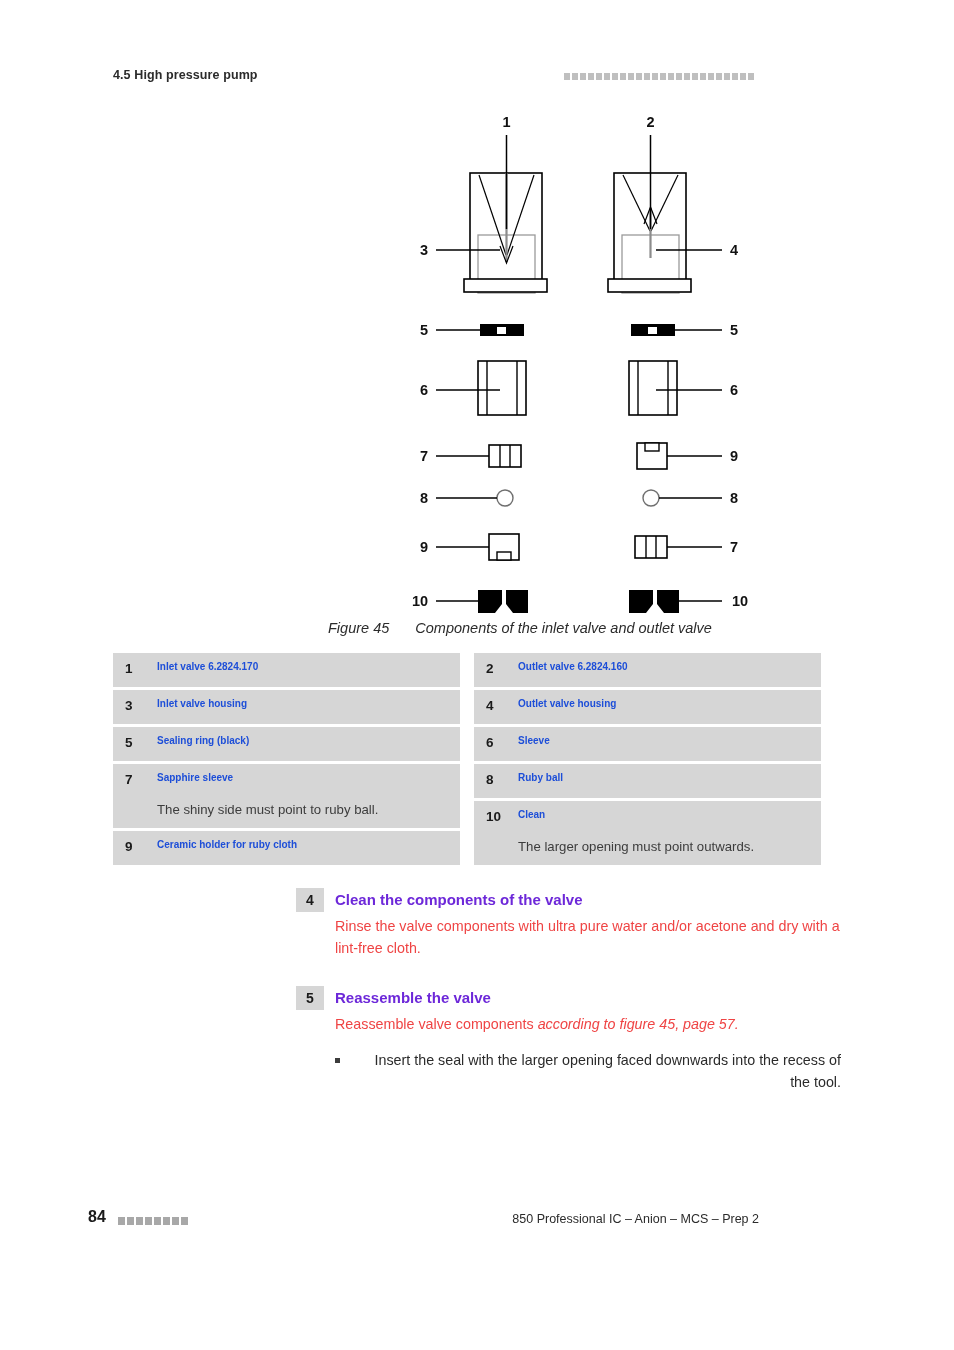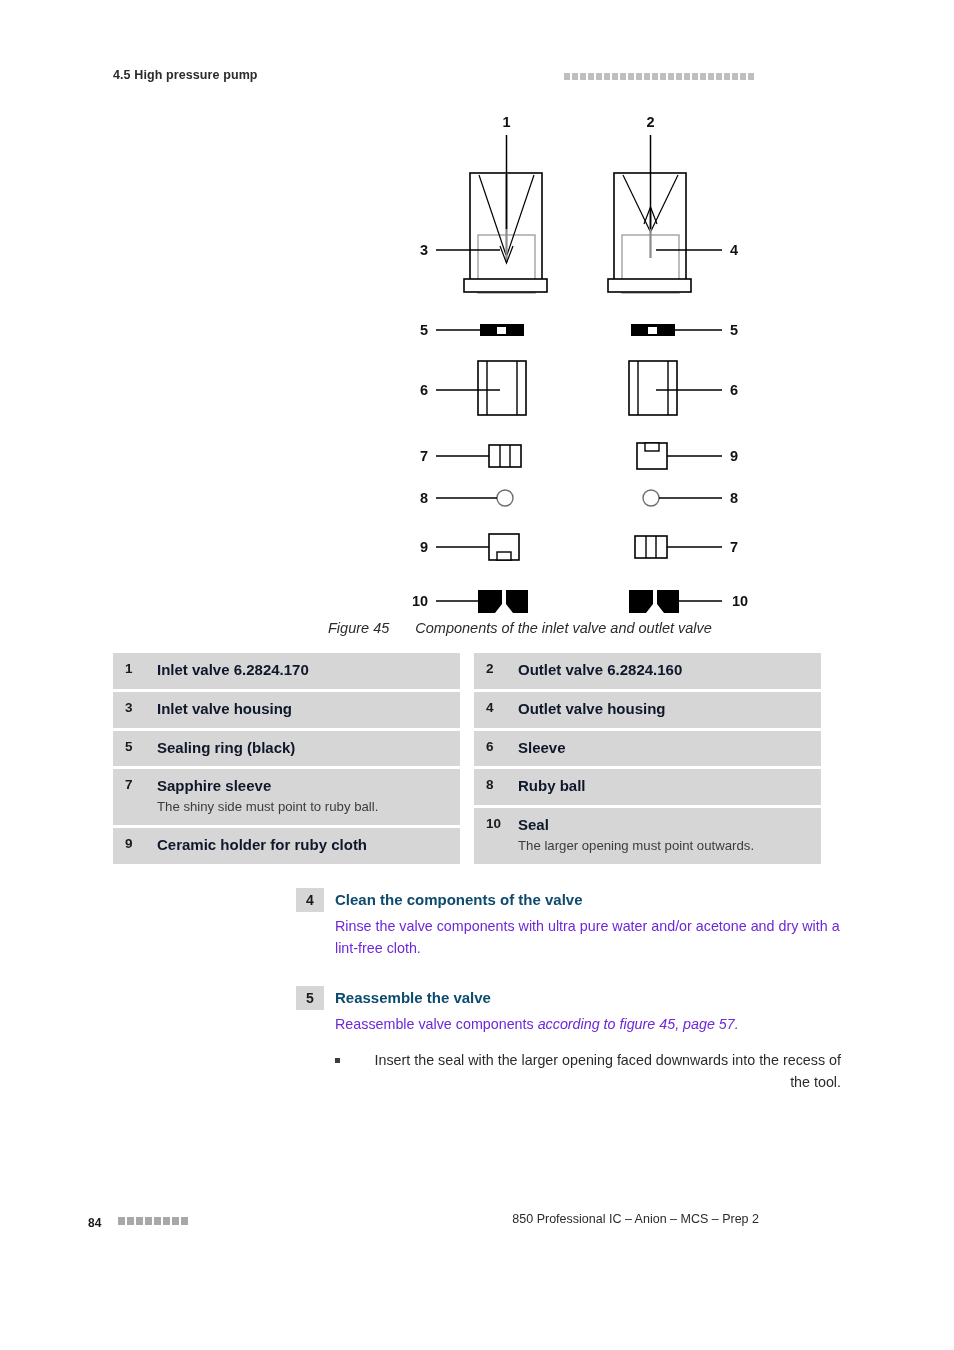--- a/index.html
+++ b/index.html
@@ -98,31 +98,31 @@
   .legend-num {
     font-size: 13.5px;
     font-weight: bold;
     color: #1a1a1a;
     width: 32px;
     flex: 0 0 32px;
     line-height: 1.25;
   }
   .legend-body { flex: 1; }
   .legend-label {
-    font-size: 15px;
-    font-weight: bold;
-    color: #0f172a;
+    font-size: 10px;
+    font-weight: bold;
+    color: #1d4ed8;
     line-height: 1.25;
   }
   .legend-sub {
     font-size: 13.2px;
     font-weight: normal;
     color: #3c3c3c;
     line-height: 1.35;
-    margin-top: 2px;
+    margin-top: 17px;
   }
 
   
   .steps {
     position: absolute;
     left: 296px;
     top: 888px;
     width: 545px;
   }
   .step { position: relative; margin-bottom: 26px; }
@@ -139,27 +139,27 @@
     font-weight: bold;
     color: #1a1a1a;
     display: flex;
     align-items: center;
     justify-content: center;
     margin-right: 11px;
   }
   .step-title {
     font-size: 15px;
     font-weight: bold;
-    color: #0c4a6e;
+    color: #6d28d9;
     line-height: 1.6;
   }
   .step-body {
     margin-left: 39px;
     font-size: 14.3px;
-    color: #6d28d9;
+    color: #ef4444;
     line-height: 1.56;
     margin-top: 3px;
   }
   .step-body em { font-style: italic; }
 
   .bullets {
     margin-left: 39px;
     margin-top: 14px;
     text-align: right;
   }
@@ -190,22 +190,22 @@
   .footer {
     position: absolute;
     left: 0;
     right: 0;
     top: 1208px;
     height: 26px;
   }
   .ft-page {
     position: absolute;
     left: 88px;
-    top: 8px;
-    font-size: 12px;
+    top: 0;
+    font-size: 16px;
     font-weight: bold;
     color: #1a1a1a;
   }
   .ft-squares {
     position: absolute;
     left: 118px;
     top: 9px;
     display: flex;
     gap: 2px;
   }
@@ -427,21 +427,21 @@
         </div>
         <div class="legend-row">
           <div class="legend-num">8</div>
           <div class="legend-body">
             <div class="legend-label">Ruby ball</div>
           </div>
         </div>
         <div class="legend-row tall">
           <div class="legend-num">10</div>
           <div class="legend-body">
-            <div class="legend-label">Seal</div>
+            <div class="legend-label">Clean</div>
             <div class="legend-sub">The larger opening must point outwards.</div>
           </div>
         </div>
       </div>
   </div>
 
   <div class="steps">
 
     <div class="step">
       <div class="step-head">

